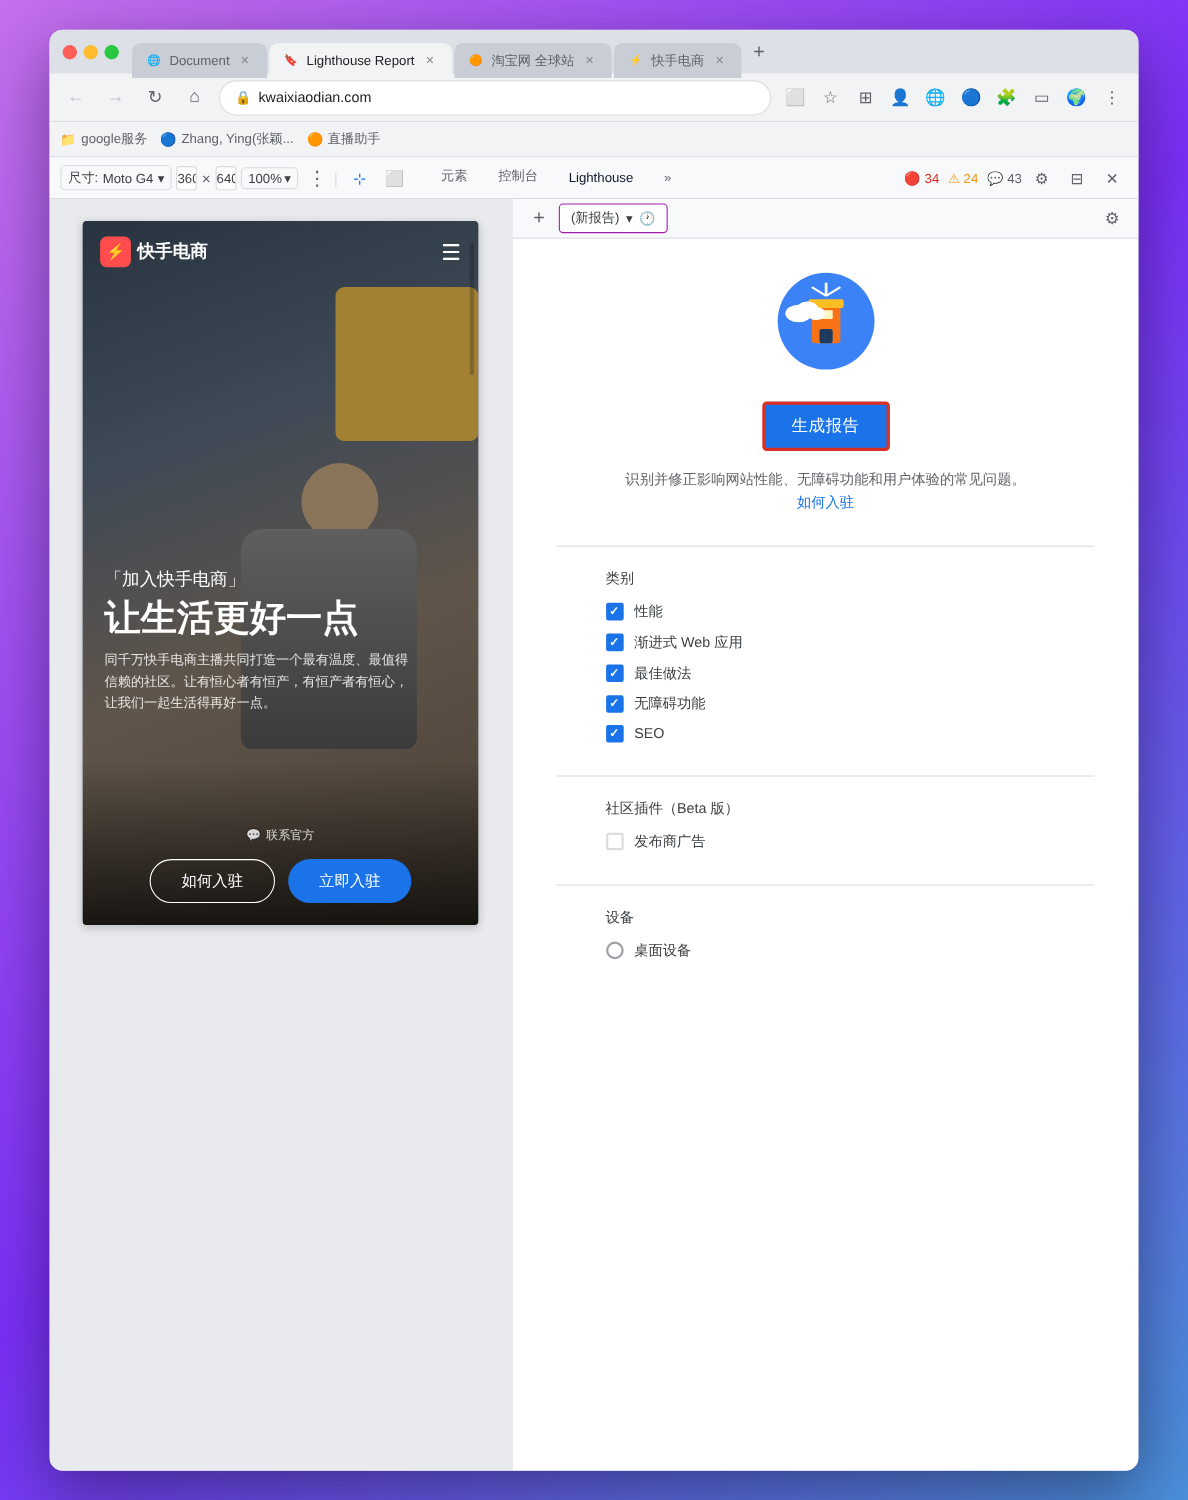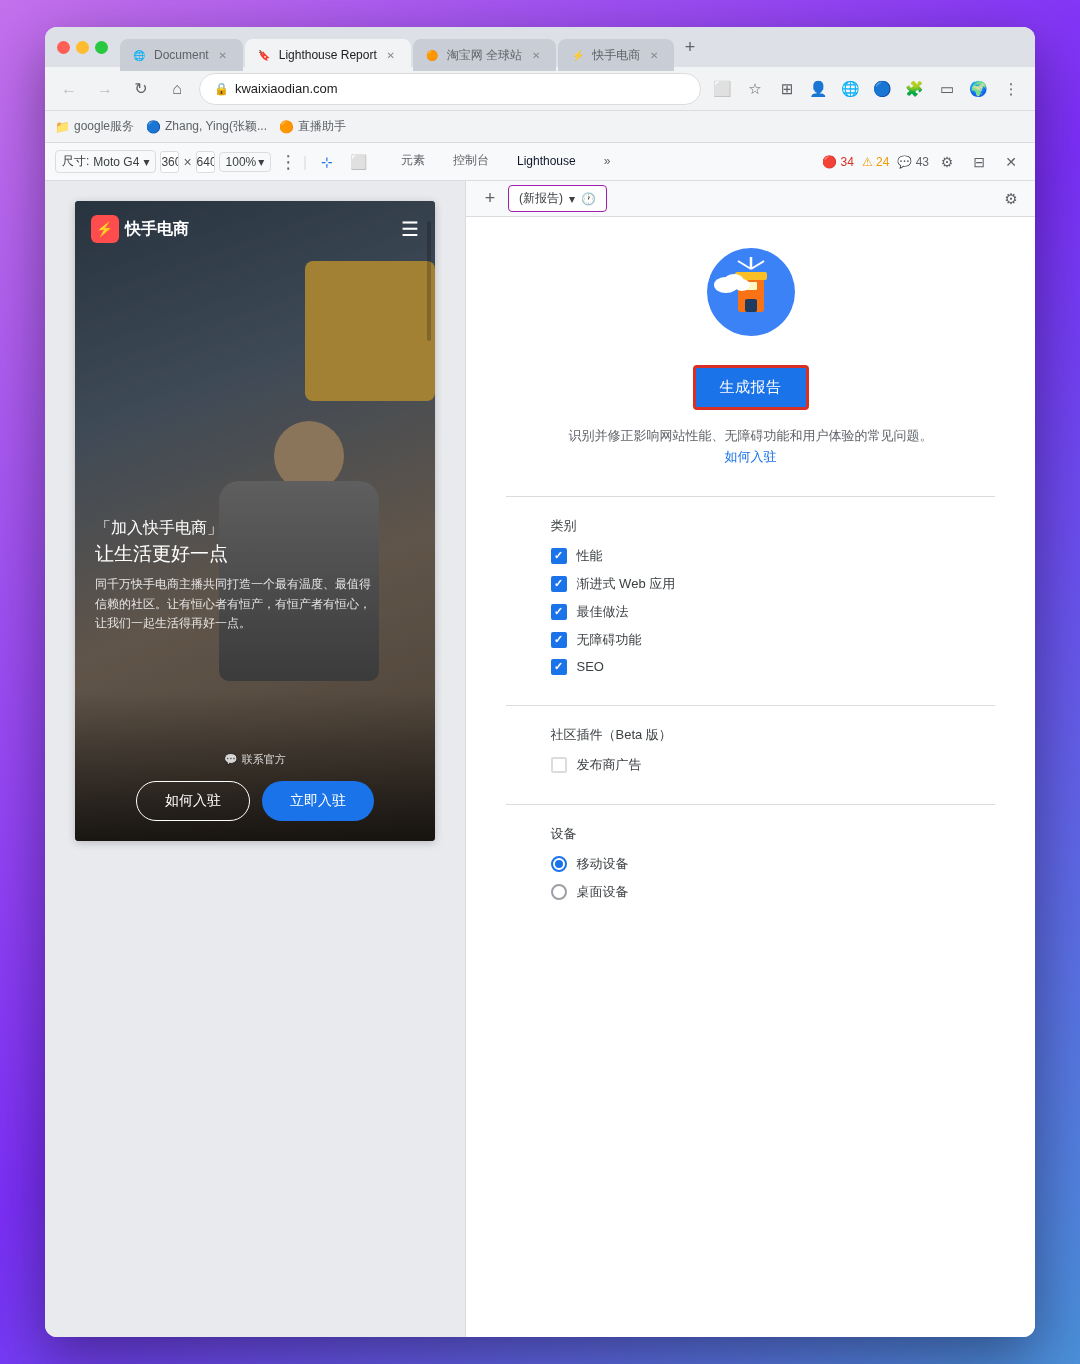--- a/index.html
+++ b/index.html
@@ -351,26 +351,26 @@
       top: 60px;
       right: 0;
       width: 130px;
       height: 140px;
       background: #e8b84b;
       border-radius: 8px;
     }
     
     .hero-text {
       position: absolute;
-      bottom: 208px;
+      bottom: 192px;
       left: 20px;
       color: white;
     }
     .hero-title-small { font-size: 16px; font-weight: 500; margin-bottom: 4px; }
-    .hero-title-big { font-size: 19px; font-weight: 400; line-height: 1.2; margin-bottom: 10px; }
+    .hero-title-big { font-size: 33px; font-weight: 700; line-height: 1.2; margin-bottom: 10px; }
     .hero-desc { font-size: 12px; line-height: 1.6; color: rgba(255,255,255,0.85); max-width: 280px; }
     
     .mobile-bottom {
       position: absolute;
       bottom: 0;
       left: 0;
       right: 0;
       height: 150px;
       background: linear-gradient(180deg, transparent, rgba(0,0,0,0.7) 100%);
       display: flex;
@@ -868,26 +868,20 @@
             <div class="lh-checkbox-unchecked"></div>
             <span>发布商广告</span>
           </div>
         </div>
 
         <div class="lh-divider"></div>
 
         <div class="lh-section">
           <div class="lh-section-title">设备</div>
 
-          <div class="lh-radio-item">
-            <div class="lh-radio">
-              <div class="lh-radio-dot"></div>
-            </div>
-            <span>移动设备</span>
-          </div>
 
           <div class="lh-radio-item">
             <div class="lh-radio-empty"></div>
             <span>桌面设备</span>
           </div>
         </div>
       </div>
     </div>
   </div>
 </div>

